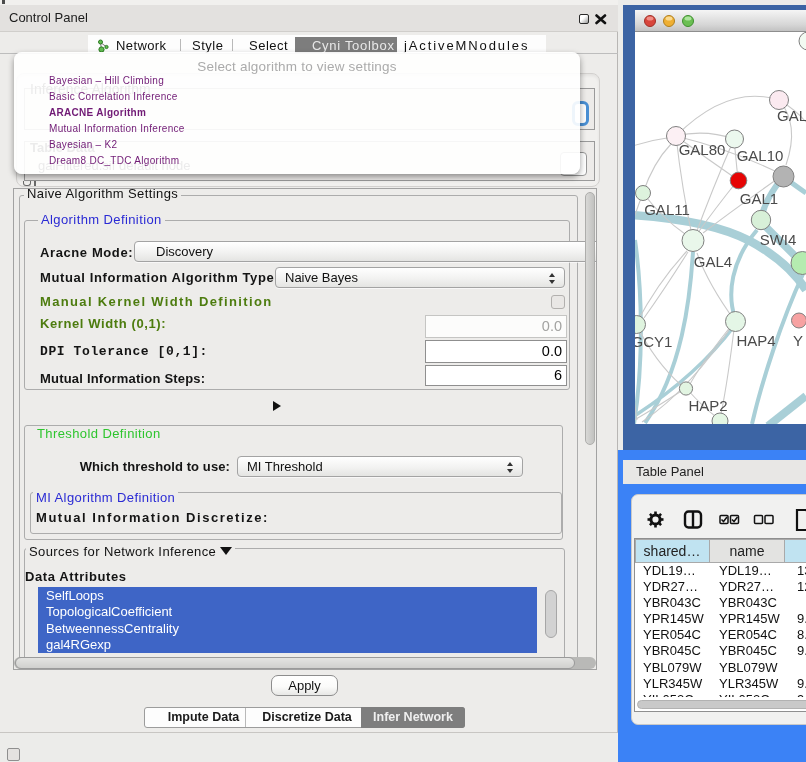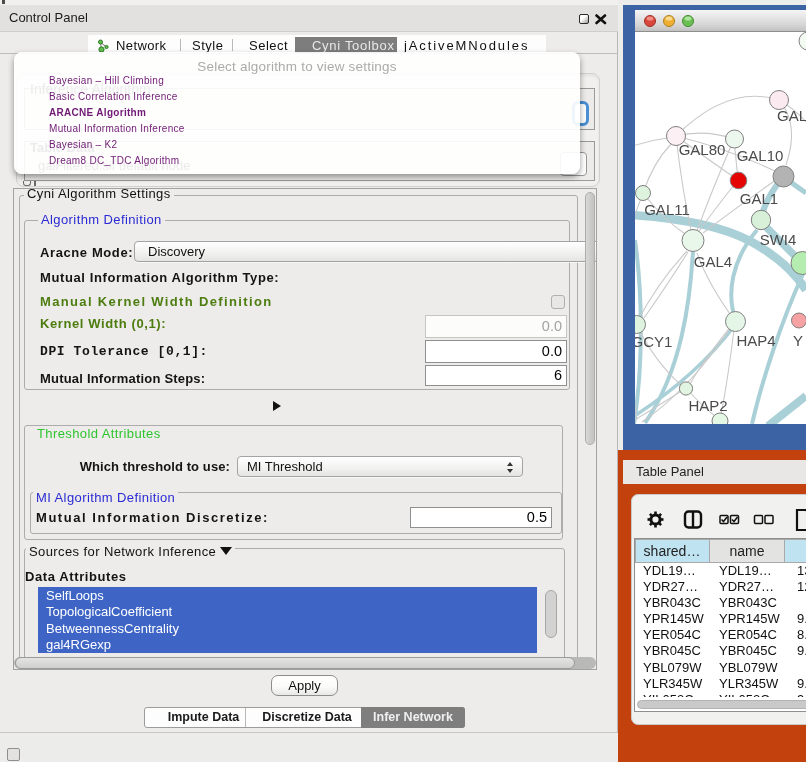--- a/index.html
+++ b/index.html
@@ -60,54 +60,54 @@
 
   <div class="abs" style="left:16px;top:41px;width:584px;height:114px;border:1px solid #d2d0ce;border-radius:8px;background:#f1f0ee;box-shadow:inset 0 2px 3px rgba(0,0,0,.06);"></div>
   <div class="abs" style="left:24px;top:56px;width:571px;height:42px;border:1px solid #9a9a9a;background:#edebe9;"></div>
   <div class="abs" style="left:572px;top:69px;width:17px;height:25px;border:3px solid #4a8fd3;border-radius:6px;background:#fff;"></div>
   <div class="abs" style="left:24px;top:109px;width:571px;height:40px;border:1px solid #9a9a9a;background:#edebe9;"></div>
   <div class="abs" style="left:560px;top:120px;width:27px;height:24px;border:1px solid #979797;border-radius:4px;background:#fff;"></div>
 
   <div class="abs" id="scrollpane" style="left:13px;top:156px;width:584px;height:482px;border:1px solid #a2a2a2;background:#edecea;overflow:hidden;">
 
     <div class="grp" style="left:5px;top:6px;width:559px;height:520px;"></div>
-    <div class="gtit" style="left:10px;top:-3px;color:#111;">Cyni Algorithm Settings</div>
+    <div class="gtit" style="left:10px;top:-3px;color:#111;">Naive Algorithm Settings</div>
 
     <div class="grp" style="left:10px;top:31px;width:546px;height:170px;"></div>
     <div class="gtit" style="left:24px;top:23px;color:#2a2ad4;">Algorithm Definition</div>
 
     <div class="lbl abs" style="left:26px;top:56px;">Aracne Mode:</div>
-    <div class="combo" style="left:120px;top:52px;width:467px;padding-left:13px;">Discovery<span class="arr"></span></div>
+    <div class="combo" style="left:120px;top:52px;width:467px;padding-left:21px;">Discovery<span class="arr"></span></div>
 
     <div class="lbl abs" style="left:26px;top:81px;">Mutual Information Algorithm Type:</div>
+    <div class="combo" style="left:261px;top:78px;width:290px;">Naive Bayes<span class="arr"></span></div>
 
     <div class="lbl abs dis" style="left:26px;top:105px;letter-spacing:1.35px;">Manual Kernel Width Definition</div>
     <div class="abs" style="left:537px;top:106px;width:14px;height:14px;border:1px solid #b2b0ae;border-radius:3px;background:#e9e7e5;"></div>
 
     <div class="lbl abs dis" style="left:26px;top:127px;">Kernel Width (0,1):</div>
     <div class="tf off" style="left:411px;top:126px;width:142px;height:23px;line-height:21px;">0.0</div>
 
     <div class="lbl abs" style="left:26px;top:155px;font-family:Liberation Mono, monospace;">DPI Tolerance [0,1]:</div>
     <div class="tf" style="left:411px;top:151px;width:142px;height:23px;line-height:21px;">0.0</div>
 
     <div class="lbl abs" style="left:26px;top:182px;letter-spacing:.2px;">Mutual Information Steps:</div>
     <div class="tf" style="left:411px;top:176px;width:142px;height:21px;line-height:19px;">6</div>
 
     <div class="abs" style="left:259px;top:212px;width:0;height:0;border-top:5.5px solid transparent;border-bottom:5.5px solid transparent;border-left:8px solid #111;"></div>
 
     <div class="grp" style="left:10px;top:236px;width:539px;height:115px;"></div>
-    <div class="gtit" style="left:20px;top:237px;color:#2ec52e;">Threshold Attributes</div>
+    <div class="gtit" style="left:20px;top:237px;color:#2ec52e;">Threshold Definition</div>
 
     <div class="lbl abs" style="left:26px;top:270px;width:190px;text-align:right;letter-spacing:.1px;white-space:nowrap;">Which threshold to use:</div>
     <div class="combo" style="left:223px;top:267px;width:286px;">MI Threshold<span class="arr"></span></div>
 
     <div class="grp" style="left:16px;top:303px;width:532px;height:42px;"></div>
     <div class="gtit" style="left:19px;top:301px;color:#2a2ad4;">MI Algorithm Definition</div>
     <div class="lbl abs" style="left:22px;top:321px;letter-spacing:1.55px;">Mutual Information Discretize:</div>
-    <div class="tf" style="left:396px;top:318px;width:142px;height:21px;">0.5</div>
 
     <div class="grp" style="left:10px;top:359px;width:541px;height:200px;"></div>
     <div class="gtit" style="left:12px;top:355px;color:#111;">Sources for Network Inference <span style="display:inline-block;width:0;height:0;border-left:6.5px solid transparent;border-right:6.5px solid transparent;border-top:8px solid #111;vertical-align:1px;"></span></div>
     <div class="lbl abs" style="left:11px;top:380px;">Data Attributes</div>
     <div class="abs" style="left:24px;top:398px;width:499px;height:66px;background:#3e65c6;color:#fff;font-size:13px;">
       <div style="position:absolute;left:8px;top:1px;line-height:16.4px;">SelfLoops<br>TopologicalCoefficient<br>BetweennessCentrality<br>gal4RGexp</div>
     </div>
     <div class="abs" style="left:531px;top:401px;width:12px;height:48px;border:1px solid #a6a6a6;border-radius:6px;background:#d2d2d2;"></div>
   </div>
 
@@ -227,21 +227,21 @@
         <text x="713" y="267" text-anchor="middle">GAL4</text>
         <text x="652" y="347" text-anchor="middle">GCY1</text>
         <text x="756" y="346" text-anchor="middle">HAP4</text>
         <text x="793" y="346">Y</text>
         <text x="708" y="411" text-anchor="middle">HAP2</text>
       </g>
     </svg>
   </div>
 </div>
 
-<div class="abs" style="left:618px;top:450px;width:188px;height:312px;background:#c2410c;">
+<div class="abs" style="left:618px;top:450px;width:188px;height:312px;background:#3b82f6;">
   <div class="abs" style="left:5px;top:10px;width:183px;height:24px;background:#e8e7e5;">
     <div class="abs" style="left:13px;top:4px;font-size:13px;color:#222;">Table Panel</div>
   </div>
   <div class="abs" style="left:13px;top:44px;width:196px;height:231px;background:#f1f1f0;border:1px solid #c9c9c9;border-radius:7px;"></div>
 
   <svg class="abs" style="left:29px;top:60px;" width="160" height="19" fill="none" stroke="#111">
 
     <g transform="translate(8.5,9.5)">
       <circle r="4.6" stroke-width="3"></circle>
       <g stroke-width="2.6">

